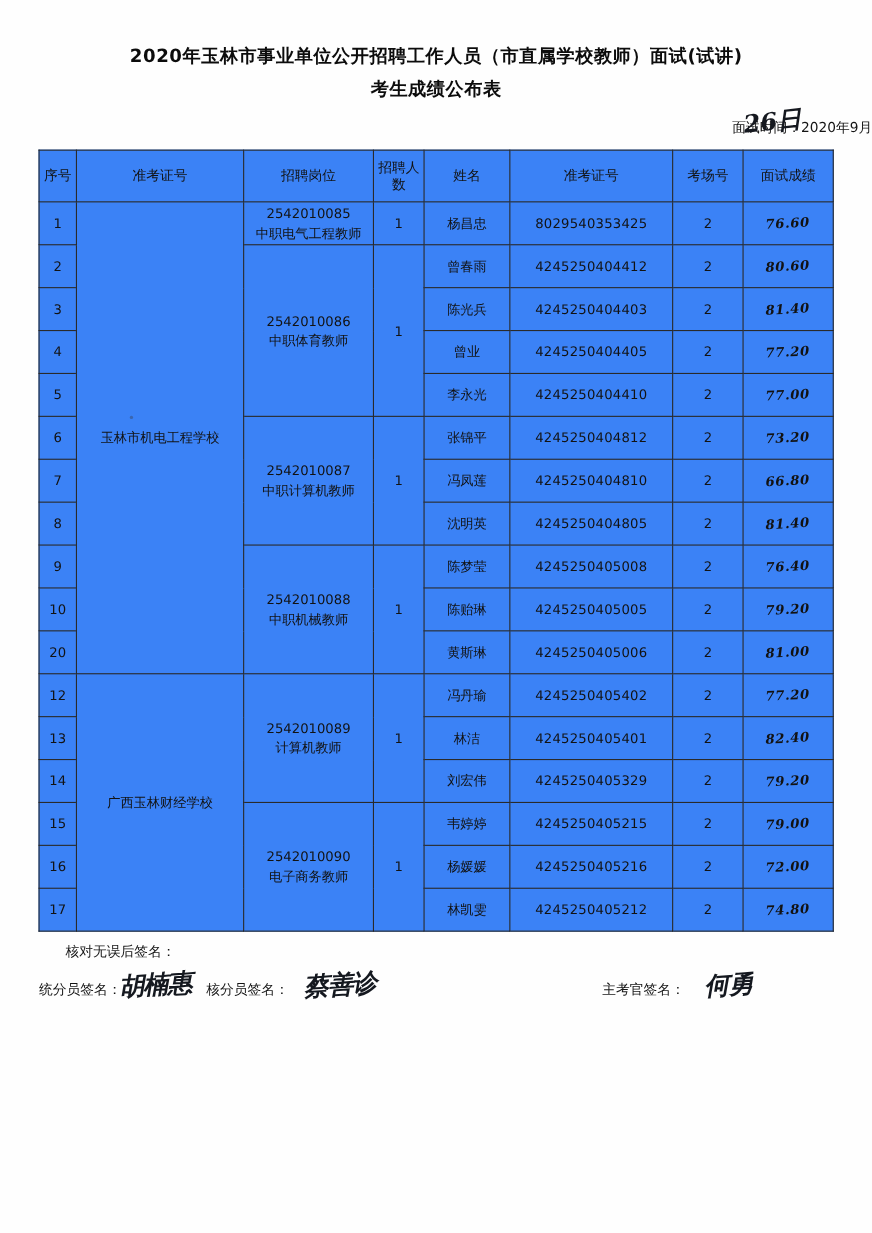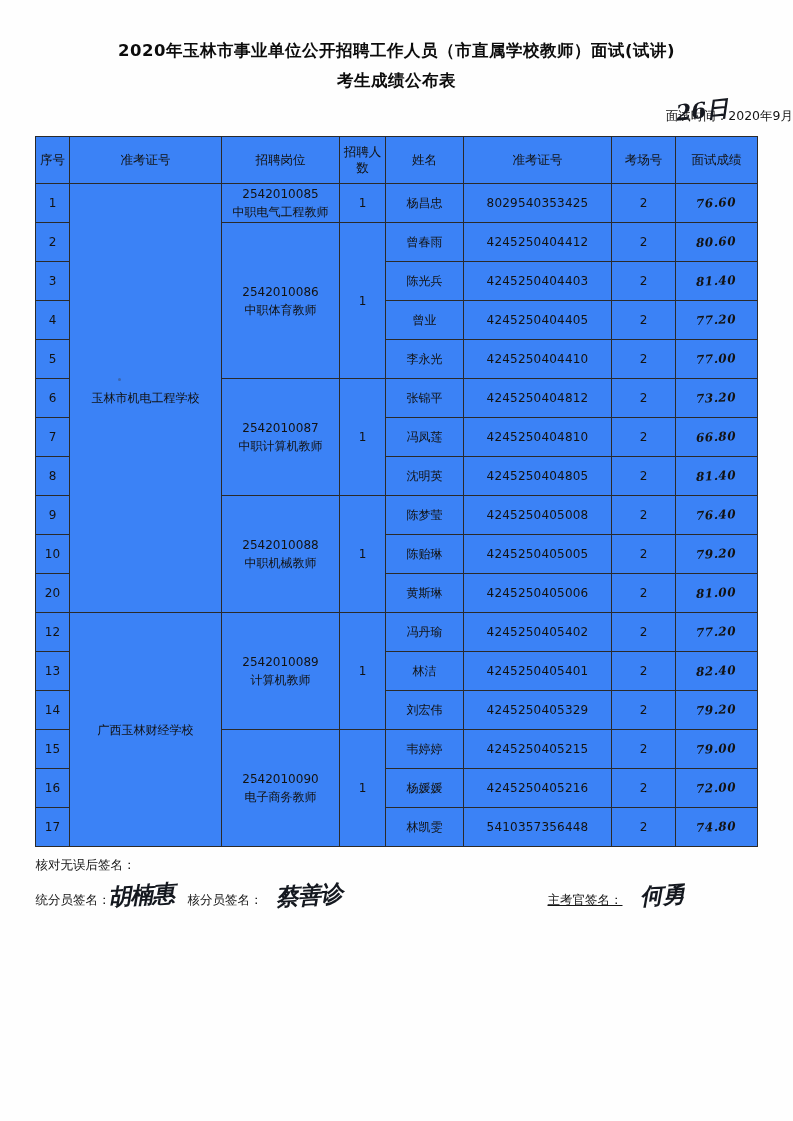--- a/index.html
+++ b/index.html
@@ -112,20 +112,21 @@
     transform: rotate(-3deg);
   }
   .footer {
     margin: 10px auto 0 auto;
     width: 722px;
     font-size: 12.5px;
     color: #141414;
   }
   .footer .line1 {
     margin-bottom: 14px;
+    margin-left: 24px;
   }
   .sign-row {
     position: relative;
     height: 40px;
   }
   .sign-left {
     position: absolute;
     left: 0;
     top: 4px;
     white-space: nowrap;
@@ -135,21 +136,20 @@
     left: 152px;
     top: 4px;
     white-space: nowrap;
     text-align: center;
   }
   .sign-right {
     position: absolute;
     left: 512px;
     top: 4px;
     white-space: nowrap;
-    text-decoration: underline;
   }
   .hand-sign {
     font-family: "DejaVu Serif", "Liberation Serif", serif;
     font-size: 23px;
     font-weight: bold;
     font-style: italic;
     color: #14181f;
     position: absolute;
     top: -8px;
     transform: rotate(-4deg);
@@ -362,21 +362,21 @@
         <td class="seq">16</td>
         <td class="name">杨媛媛</td>
         <td class="ticket">4245250405216</td>
         <td class="room">2</td>
         <td class="score"><span class="score-ink">72.00</span></td>
       </tr>
 
       <tr>
         <td class="seq">17</td>
         <td class="name">林凯雯</td>
-        <td class="ticket">5410357356448</td>
+        <td class="ticket">4245250405212</td>
         <td class="room">2</td>
         <td class="score"><span class="score-ink">74.80</span></td>
       </tr>
     </tbody>
   </table>
 
   <div class="footer">
     <div class="line1">核对无误后签名：</div>
     <div class="sign-row">
       <span class="sign-left">统分员签名：</span>

